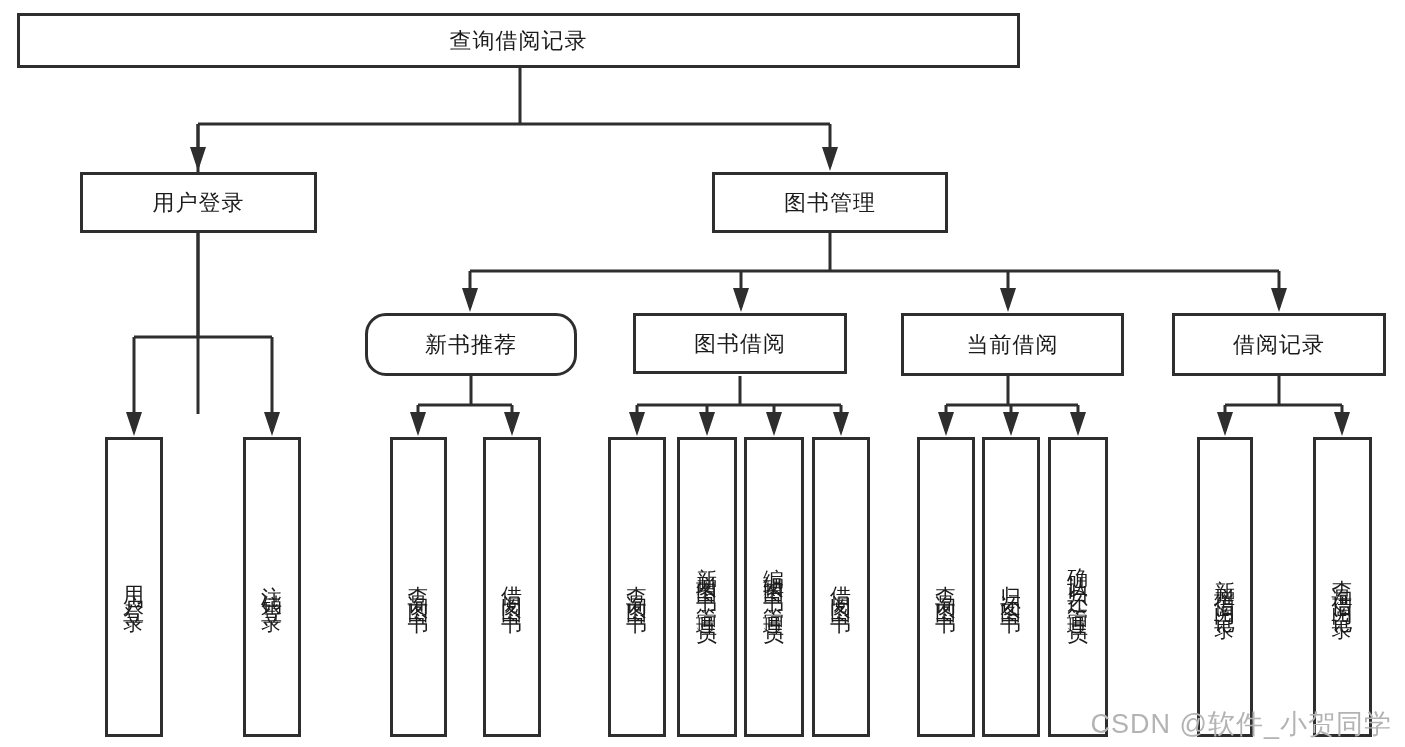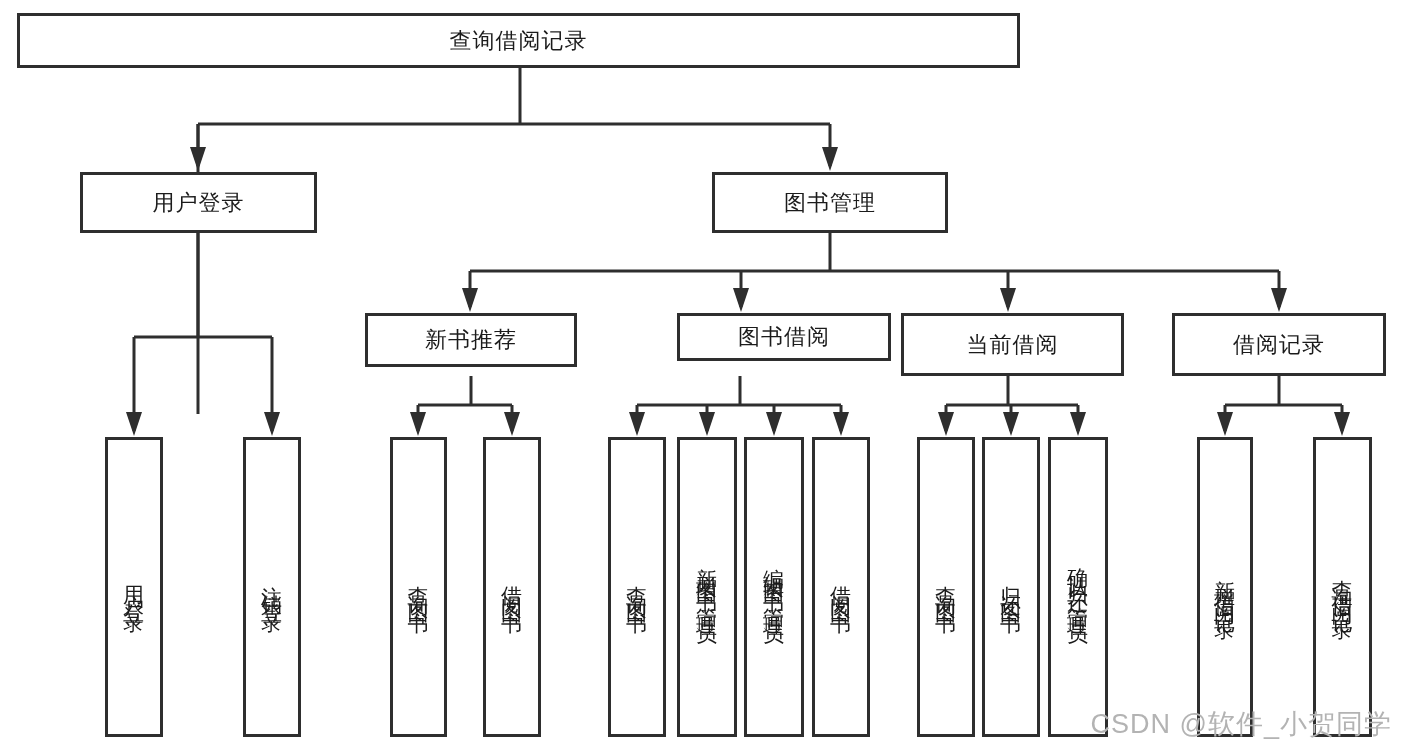--- a/index.html
+++ b/index.html
@@ -55,22 +55,22 @@
     line-height: 1;
     white-space: nowrap;
   }
 
   
   .n-root            { left: 17px;   top: 13px;  width: 1003px; height: 55px; }
   
   .n-user-login      { left: 80px;   top: 172px; width: 237px;  height: 61px; }
   .n-book-mgmt       { left: 712px;  top: 172px; width: 236px;  height: 61px; font-family: Liberation Serif, serif; }
   
-  .n-new-book-rec    { left: 365px;  top: 313px; width: 212px;  height: 54px; }
-  .n-book-borrow     { left: 633px;  top: 313px; width: 214px;  height: 48px; margin-left: 44px; }
+  .n-new-book-rec    { left: 365px;  top: 313px; width: 212px;  height: 63px; border-radius: 21px; }
+  .n-book-borrow     { left: 633px;  top: 313px; width: 214px;  height: 61px; }
   .n-current-borrow  { left: 901px;  top: 313px; width: 223px;  height: 63px; }
   .n-borrow-records  { left: 1172px; top: 313px; width: 214px;  height: 63px; }
   
   .n-leaf { top: 437px; height: 300px; }
   .n-leaf-user-login { left: 105px;  width: 58px; }
   .n-leaf-logout     { left: 243px;  width: 58px; }
   .n-leaf-nbr-query  { left: 390px;  width: 57px; }
   .n-leaf-nbr-borrow { left: 483px;  width: 58px; }
   .n-leaf-bb-query   { left: 608px;  width: 58px; }
   .n-leaf-bb-add     { left: 677px;  width: 60px; }

